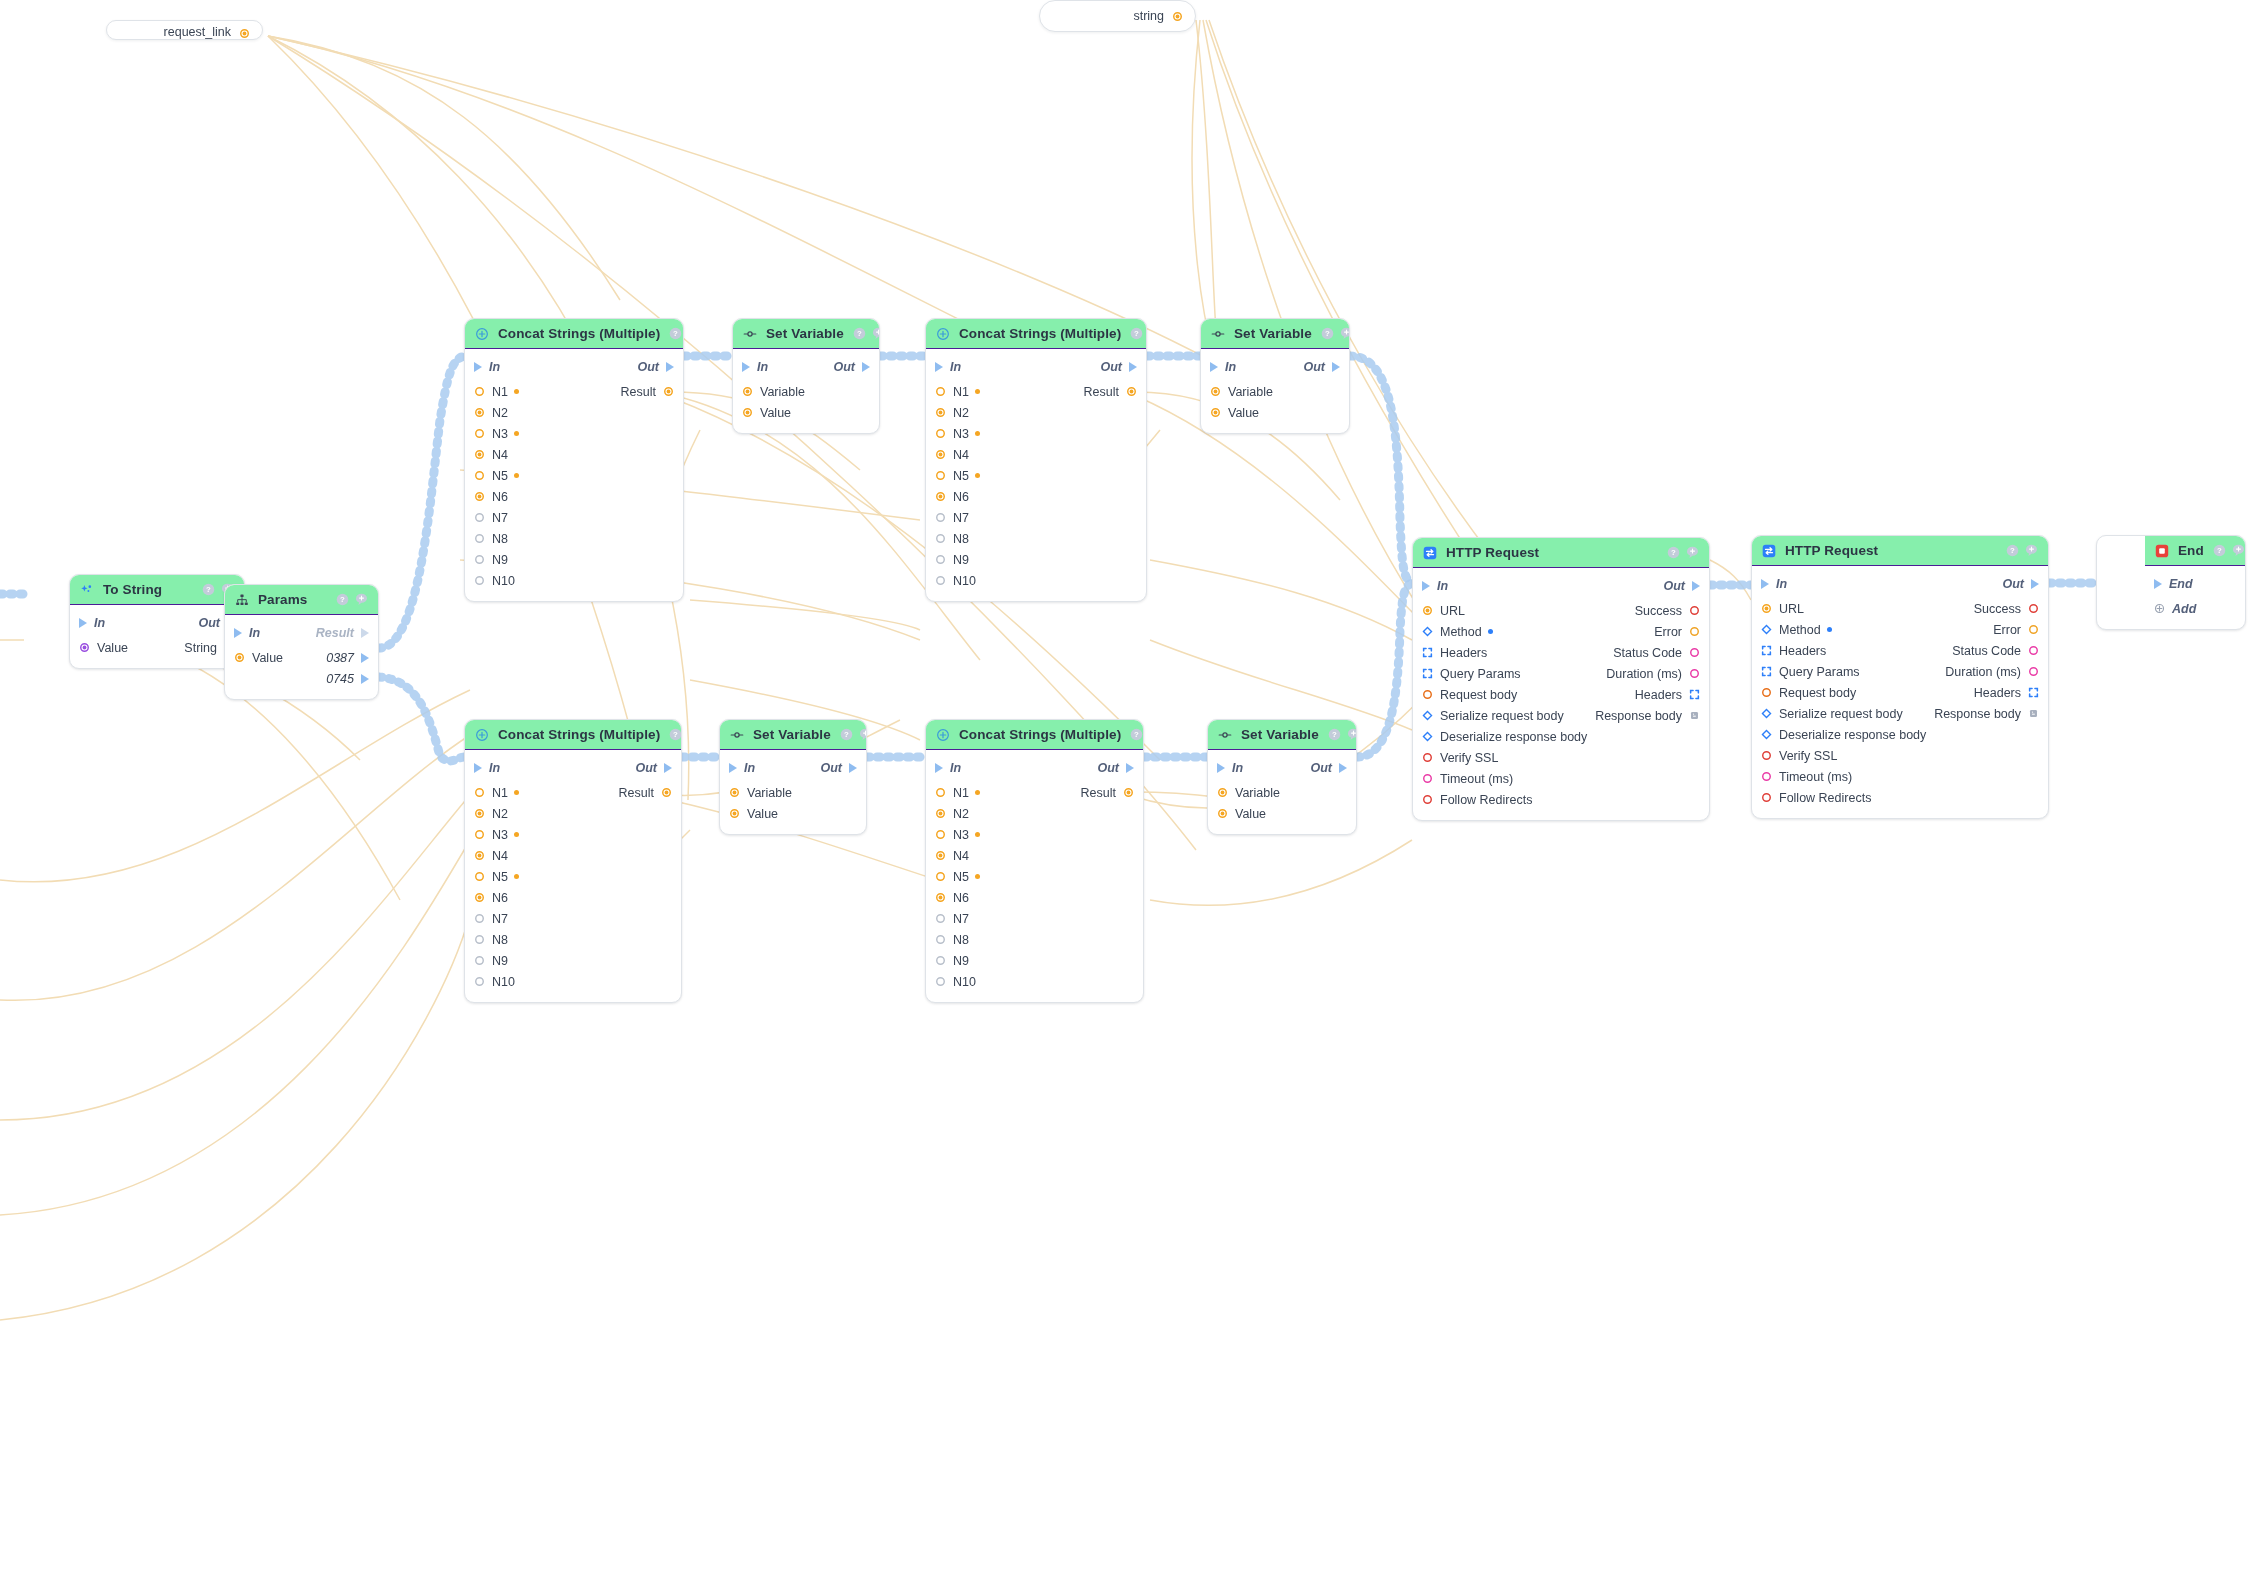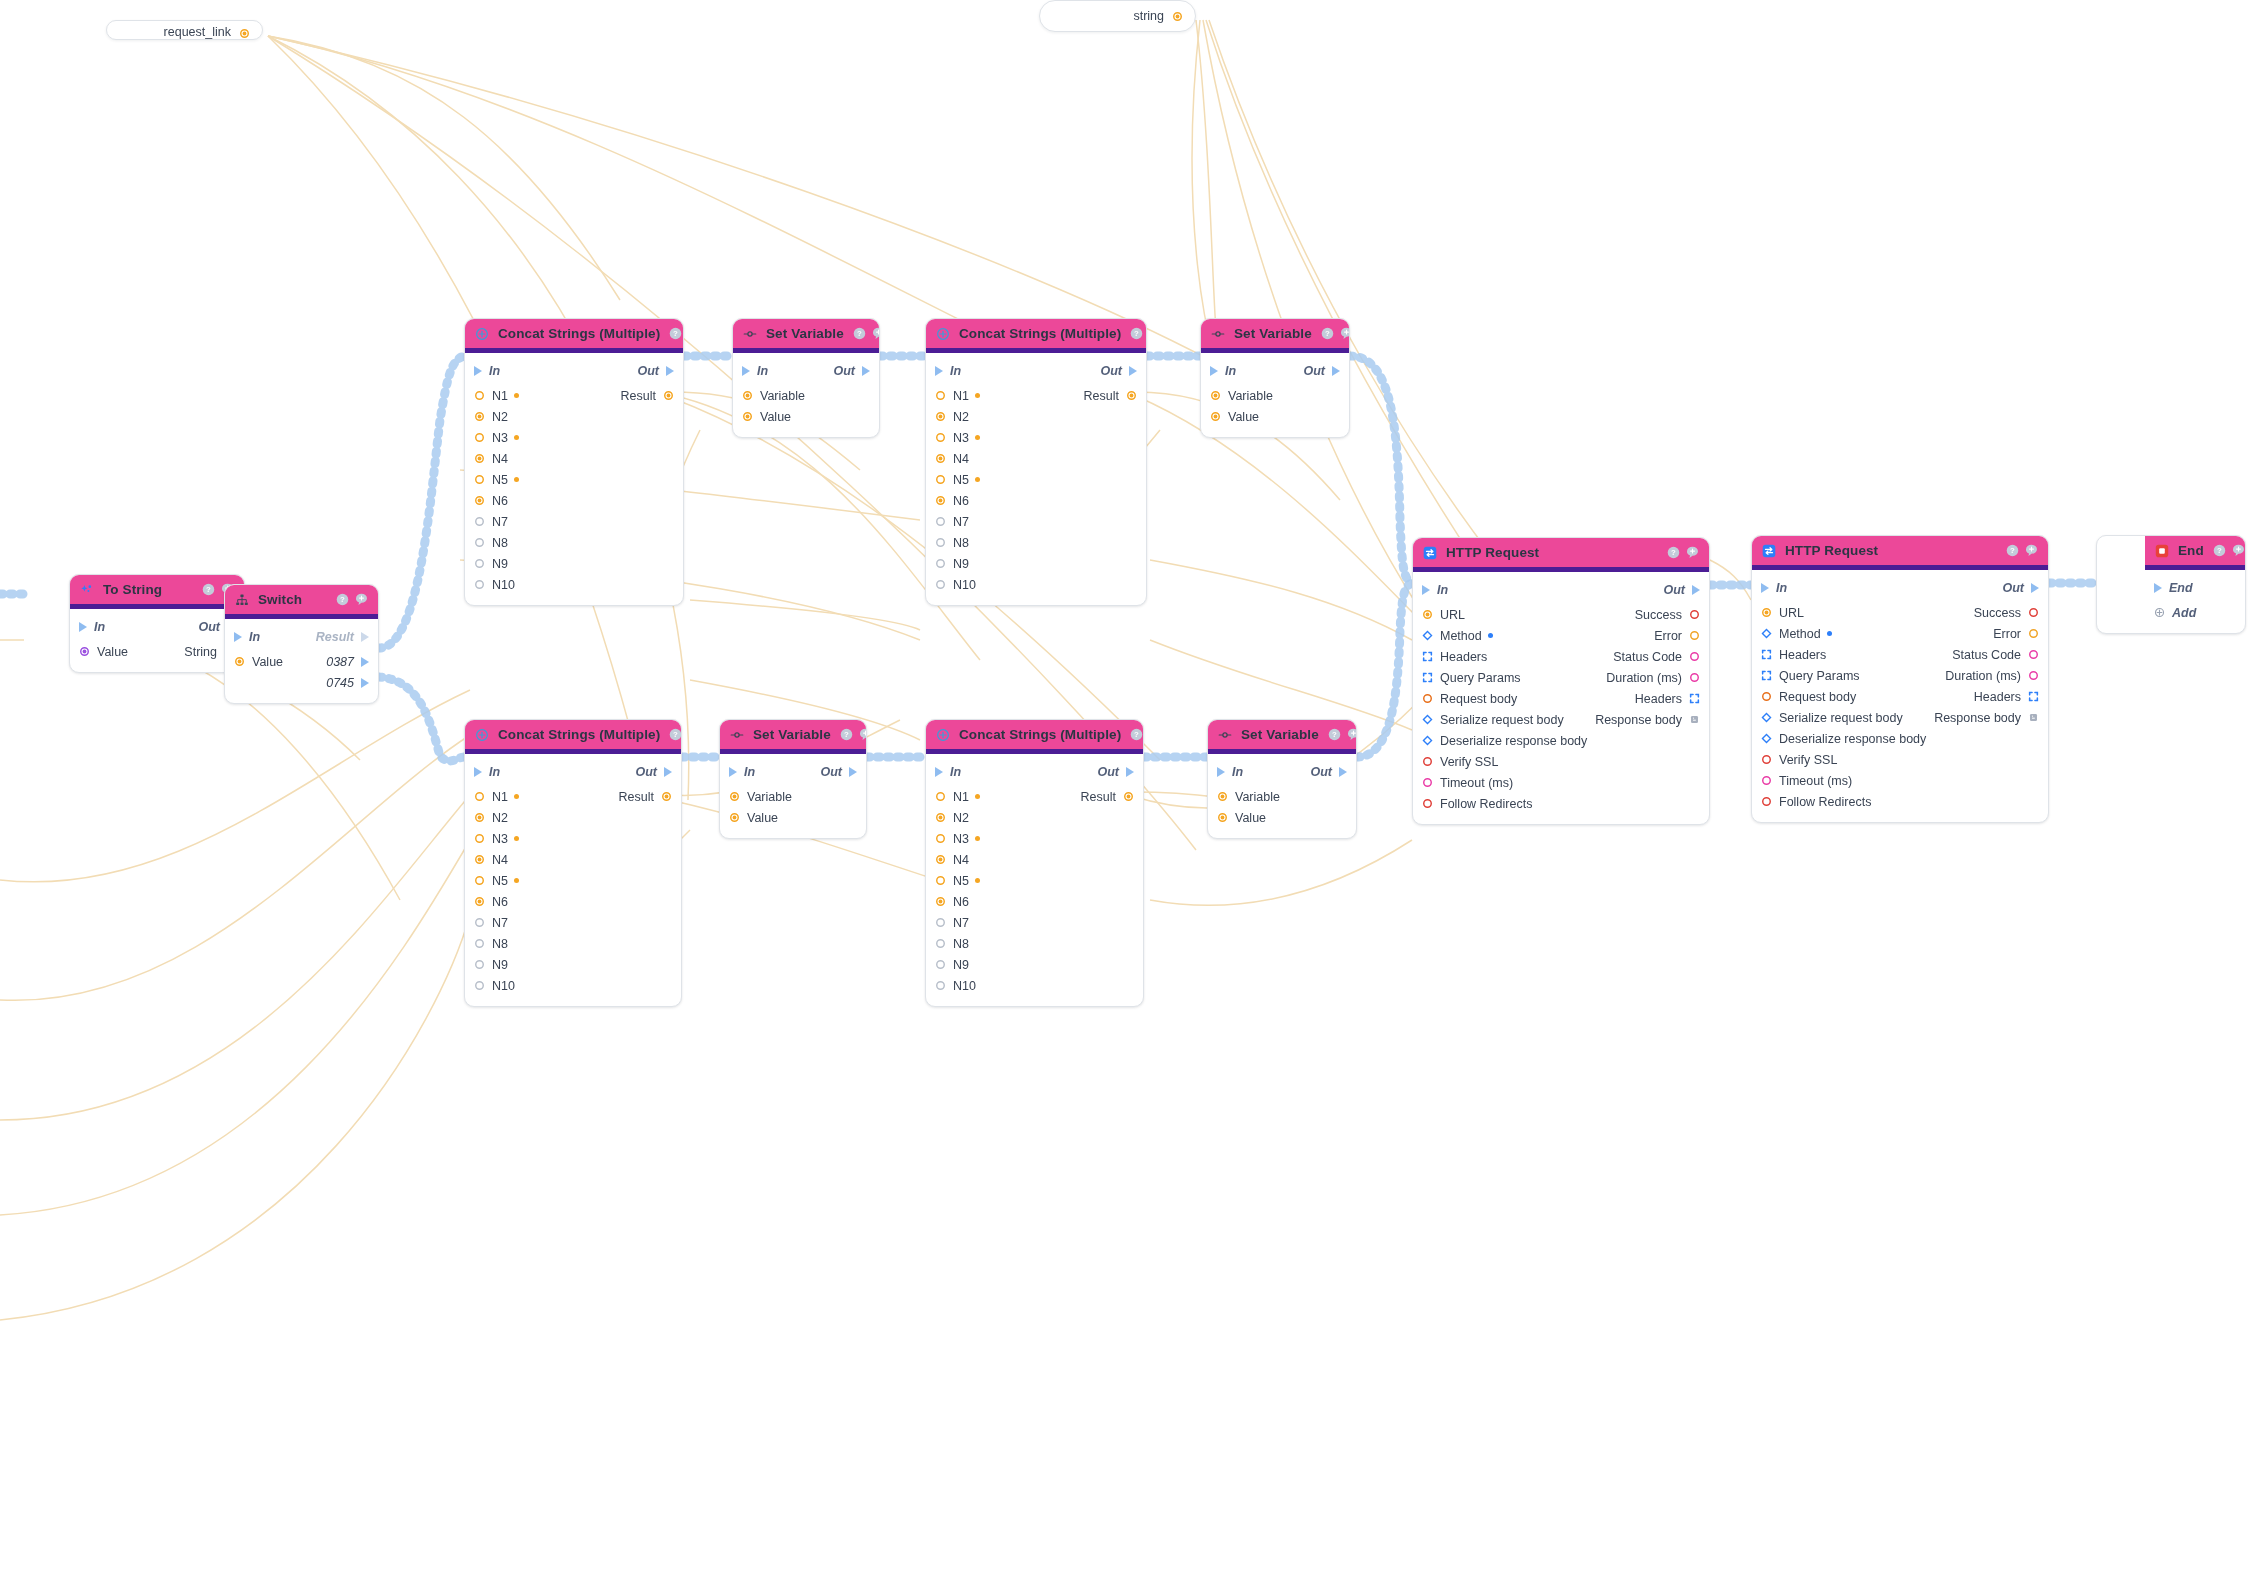--- a/index.html
+++ b/index.html
@@ -18,22 +18,22 @@
     background:#ffffff;
     border:1px solid #dfe3e8;
     border-radius:10px;
     box-shadow:0 1px 3px rgba(16,24,40,.08),0 1px 2px rgba(16,24,40,.04);
     box-sizing:border-box;
     overflow:hidden;
   }
   .node-header{
     display:flex;align-items:center;gap:9px;
     height:29px;padding:0 10px;
-    background:#ec4899;
-    border-bottom:5px solid #4c1d95;
+    background:#86efac;
+    border-bottom:1px solid #4c1d95;
   }
   .node-header .title{
     font-size:13.5px;font-weight:700;color:#2c3544;letter-spacing:.1px;
     white-space:nowrap;flex:1 1 auto;
   }
   .hdr-btns{display:flex;gap:6px;align-items:center;flex:0 0 auto;}
   .hdr-btn{width:13px;height:13px;display:block;}
 
   .node-body{padding:7px 0 10px 0;}
 
@@ -232,21 +232,21 @@
       </div>
       <div class="node" style="left: 224px; top: 584px; width: 155px;">
         <div class="node-header">
           <svg viewBox="0 0 16 16" width="14" height="14" style="flex: 0 0 auto;">
             <rect x="6.2" y="1.6" width="3.6" height="3" rx=".6" fill="#3a4454"></rect>
             <rect x="1.4" y="10.8" width="3.4" height="3" rx=".6" fill="#3a4454"></rect>
             <rect x="6.3" y="10.8" width="3.4" height="3" rx=".6" fill="#3a4454"></rect>
             <rect x="11.2" y="10.8" width="3.4" height="3" rx=".6" fill="#3a4454"></rect>
             <path d="M8 4.8 L8 7.6 M3.1 10.6 L3.1 7.6 L12.9 7.6 L12.9 10.6 M8 7.6 L8 10.6" stroke="#3a4454" stroke-width="1.1" fill="none"></path>
           </svg>
-          <span class="title">Switch</span>
+          <span class="title">Params</span>
           <div class="hdr-btns">
             <svg viewBox="0 0 14 14" class="hdr-btn">
               <circle cx="7" cy="7" r="6.2" fill="#c3ccda"></circle>
               <text x="7" y="10.2" text-anchor="middle" font-size="8.4" font-family="Liberation Sans, sans-serif" fill="#fff" font-weight="bold">?</text>
             </svg>
             <svg viewBox="0 0 14 14" class="hdr-btn">
               <path d="M1.1,5.6 a5.9,4.9 0 1 1 5.9,4.9 l-3.3,2.3 l.7,-2.6 a5.4,4.6 0 0 1 -3.3,-4.6 Z" fill="#c3ccda"></path>
               <path d="M7 3.4 L7 7.6 M4.9 5.5 L9.1 5.5" stroke="#fff" stroke-width="1.2" stroke-linecap="round"></path>
             </svg>
           </div>

